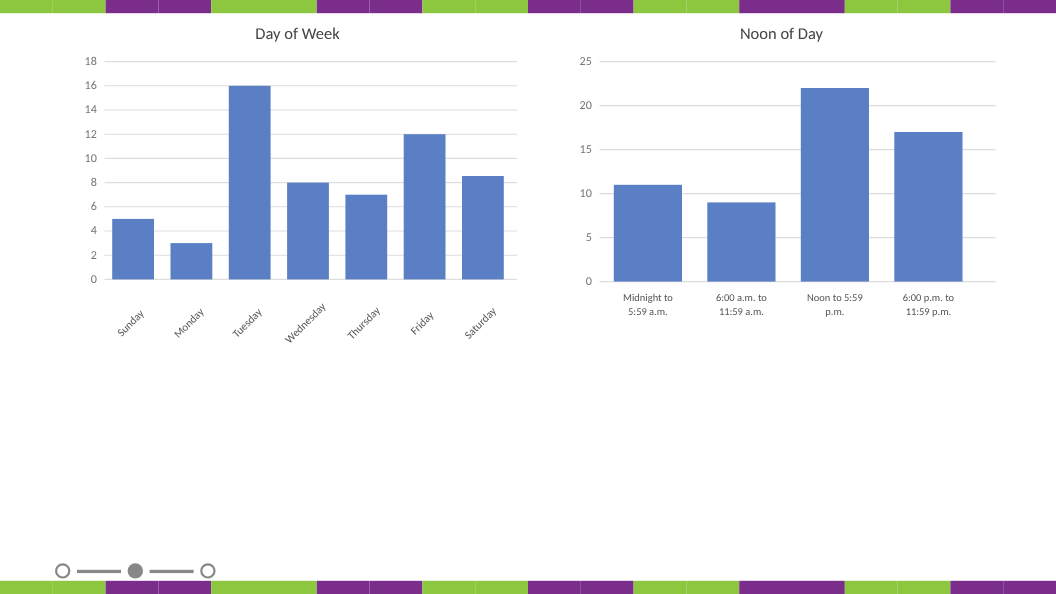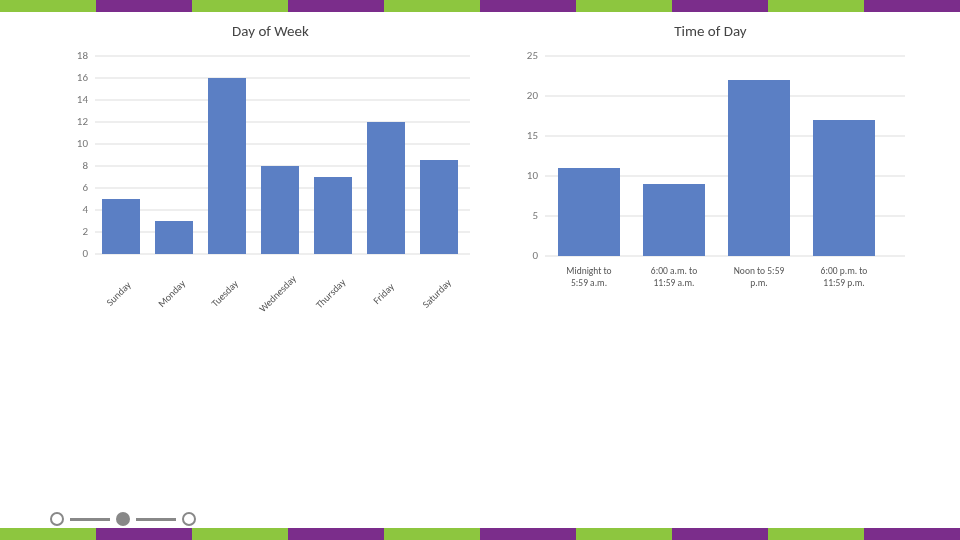--- a/index.html
+++ b/index.html
@@ -164,21 +164,21 @@
 
         <rect x="307" y="76" width="38" height="132" fill="#5b7fc4"></rect>
         <text x="326" y="250" font-size="10" fill="#555" text-anchor="middle" transform="rotate(-45,326,250)">Friday</text>
 
         <rect x="360" y="114" width="38" height="94" fill="#5b7fc4"></rect>
         <text x="379" y="250" font-size="10" fill="#555" text-anchor="middle" transform="rotate(-45,379,250)">Saturday</text>
       </svg>
     </div>
 
     <div class="chart-container" style="flex:1;">
-      <div class="chart-title">Time of Day</div>
+      <div class="chart-title">Noon of Day</div>
       <svg viewBox="0 0 400 280" width="400" height="280" style="display:block; margin:0 auto;">
 
         <line x1="35" y1="10" x2="395" y2="10" stroke="#ddd" stroke-width="1"></line>
         <text x="28" y="13" font-size="11" text-anchor="end" fill="#777">25</text>
         <line x1="35" y1="50" x2="395" y2="50" stroke="#ddd" stroke-width="1"></line>
         <text x="28" y="53" font-size="11" text-anchor="end" fill="#777">20</text>
         <line x1="35" y1="90" x2="395" y2="90" stroke="#ddd" stroke-width="1"></line>
         <text x="28" y="93" font-size="11" text-anchor="end" fill="#777">15</text>
         <line x1="35" y1="130" x2="395" y2="130" stroke="#ddd" stroke-width="1"></line>
         <text x="28" y="133" font-size="11" text-anchor="end" fill="#777">10</text>

